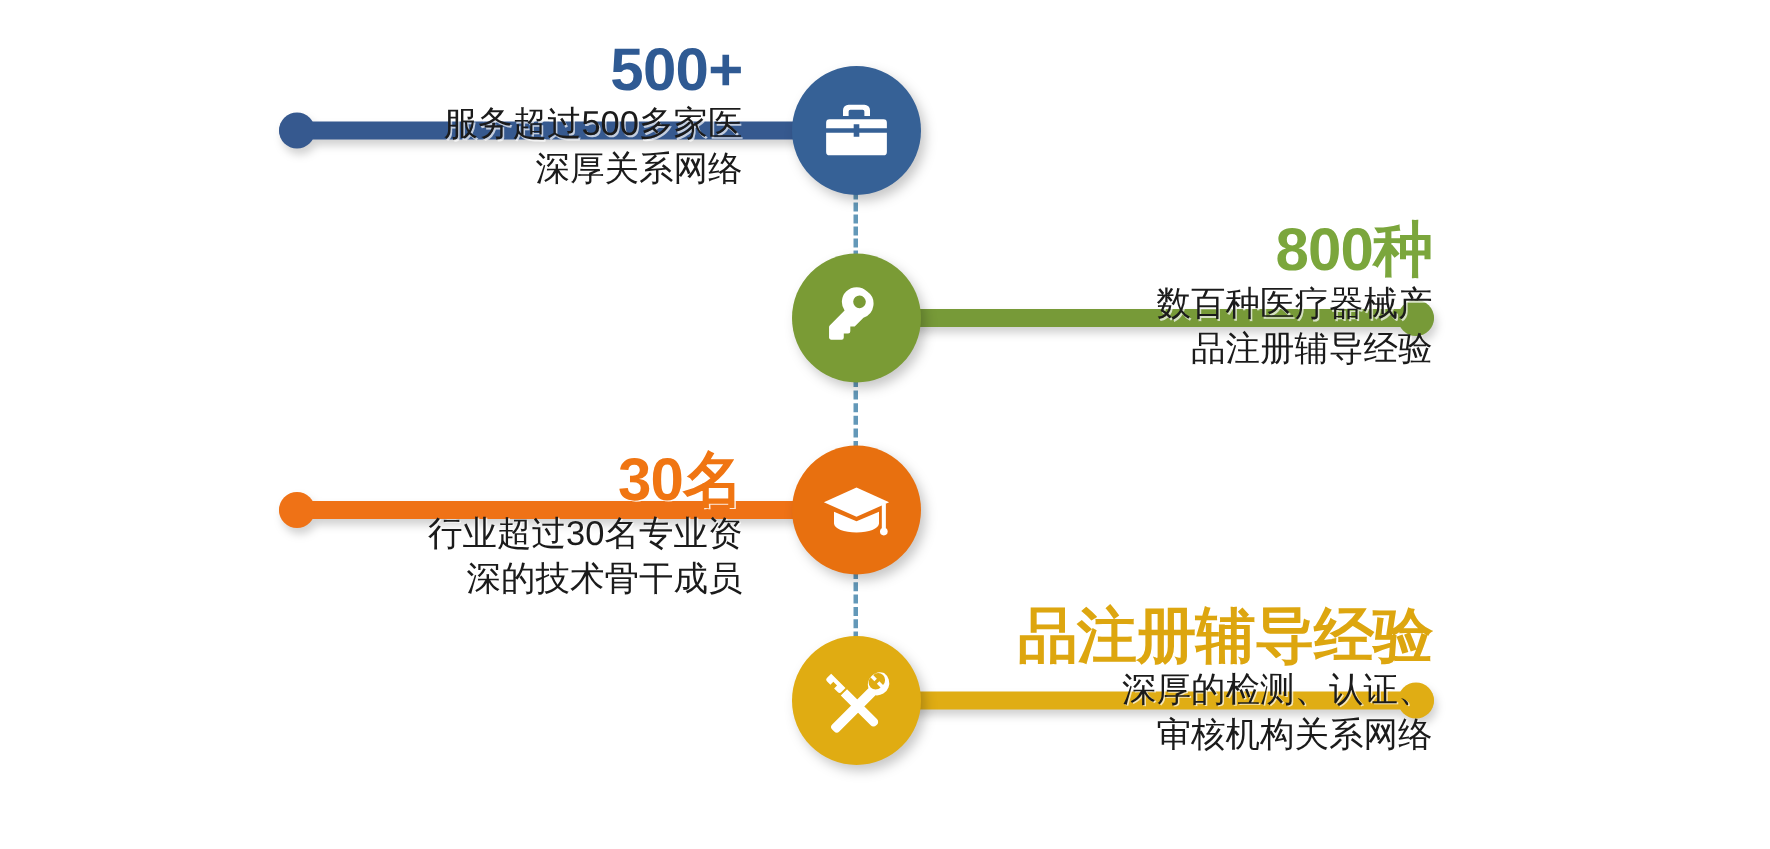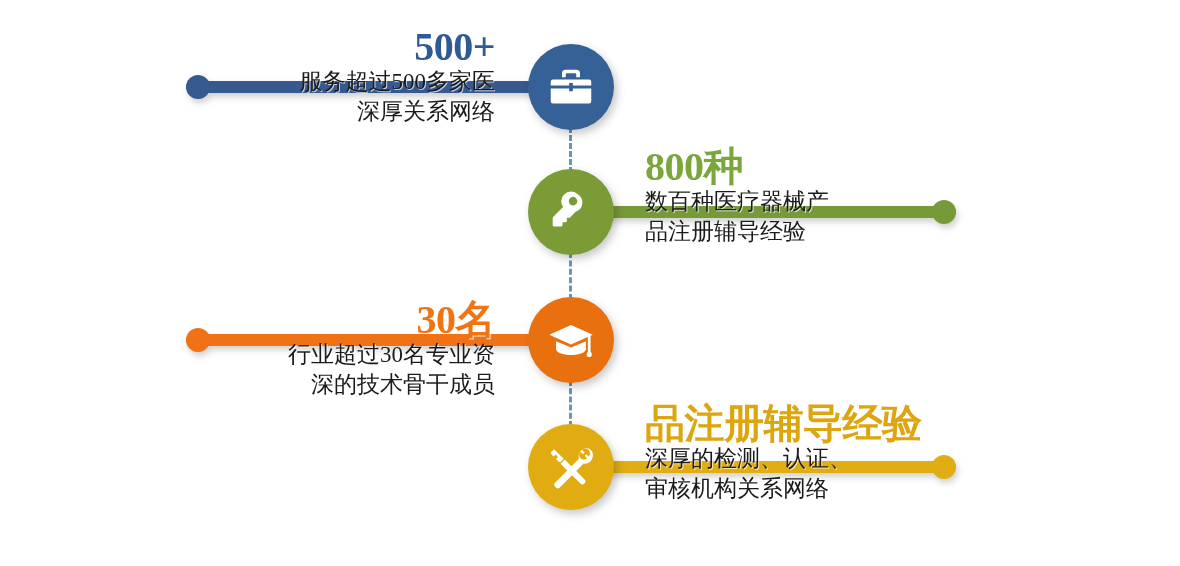--- a/index.html
+++ b/index.html
@@ -9,21 +9,20 @@
     height: 566px;
     background: #ffffff;
     font-family: "Liberation Sans", "DejaVu Sans", sans-serif;
     overflow: hidden;
   }
   #stage {
     position: relative;
     width: 1072px;
     height: 566px;
     background: #ffffff;
-    font-family: Liberation Serif, serif;
   }
 
   
   .spine {
     position: absolute;
     left: 569px;
     width: 3px;
     border-left: 3px dashed #5b93b5;
     opacity: 0.95;
   }
@@ -77,21 +76,21 @@
     text-shadow: 1px 1px 0 rgba(255,255,255,0.85);
   }
   .block .desc {
     font-size: 23px;
     line-height: 1.32;
     color: #1b1b1b;
     white-space: pre-line;
     text-shadow: 1px 1px 0 rgba(255,255,255,0.7);
   }
   .block.align-right { text-align: right; }
-  .block.align-left  { text-align: left; }
+  .block.align-left  { text-align: right; }
 
   
   #node-1 { left: 528px; top: 44px; background: #366196; }
   #conn-1 { left: 186px;  top: 81px;  width: 390px; }
   #conn-1 .bar, #conn-1 .dot { background: #36598f; }
   #block-1 { left: 190px; top: 27px; width: 305px; }
   #block-1 .big { color: #2f5a93; }
 
   
   #node-2 { left: 528px; top: 169px; background: #7a9b35; }

